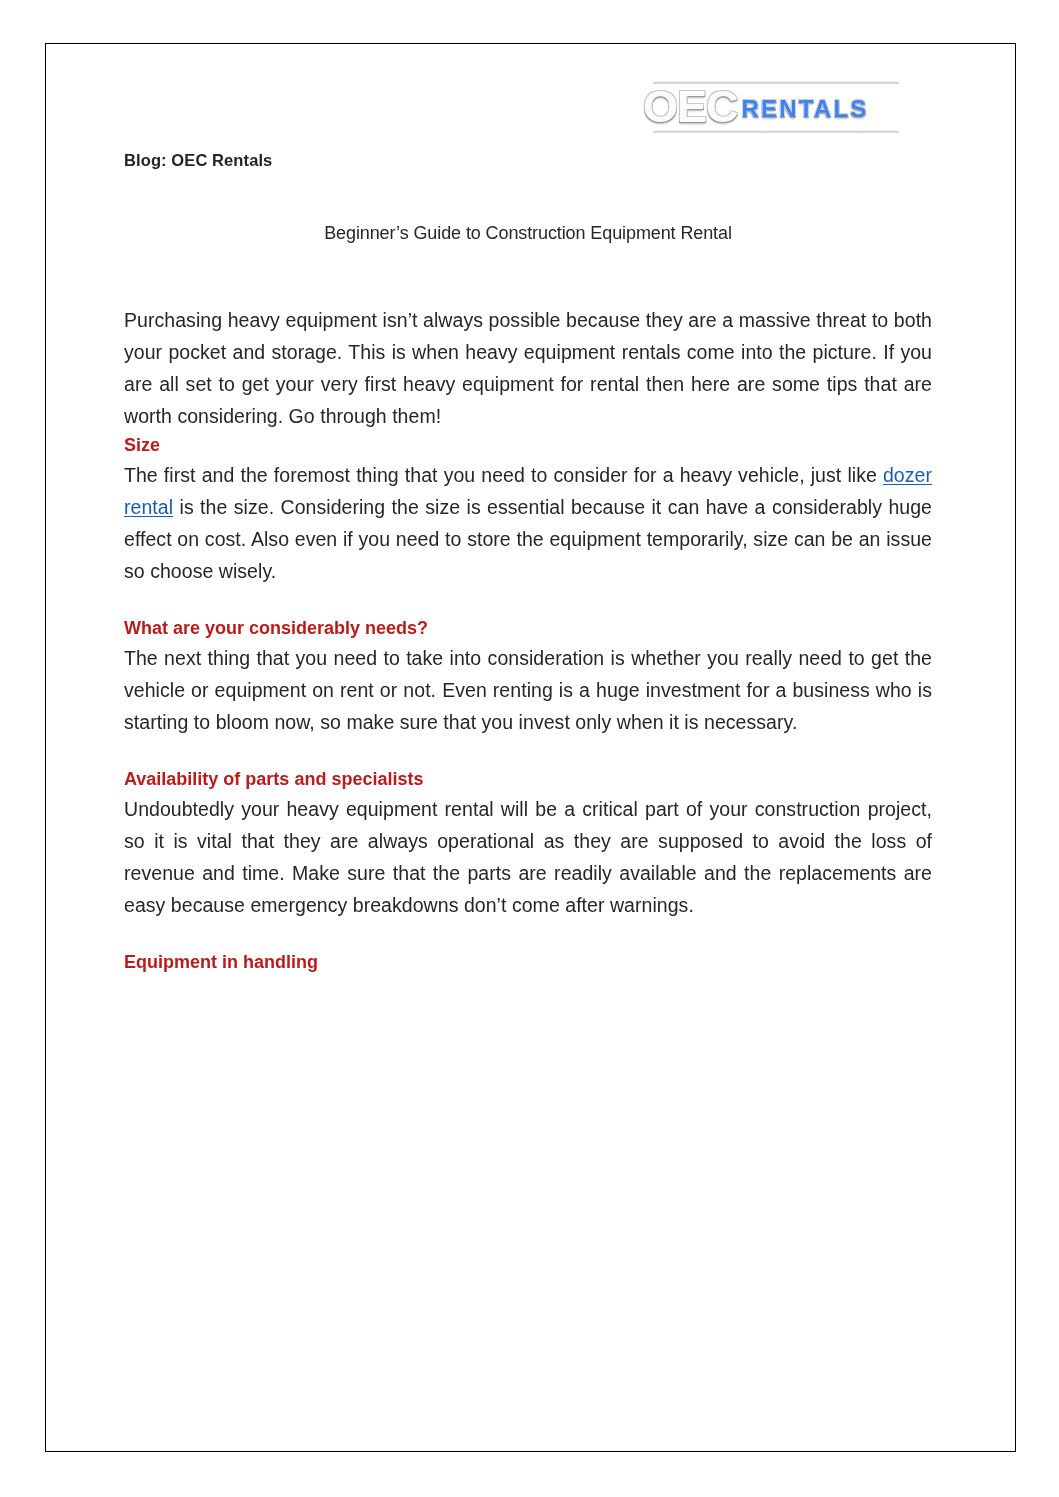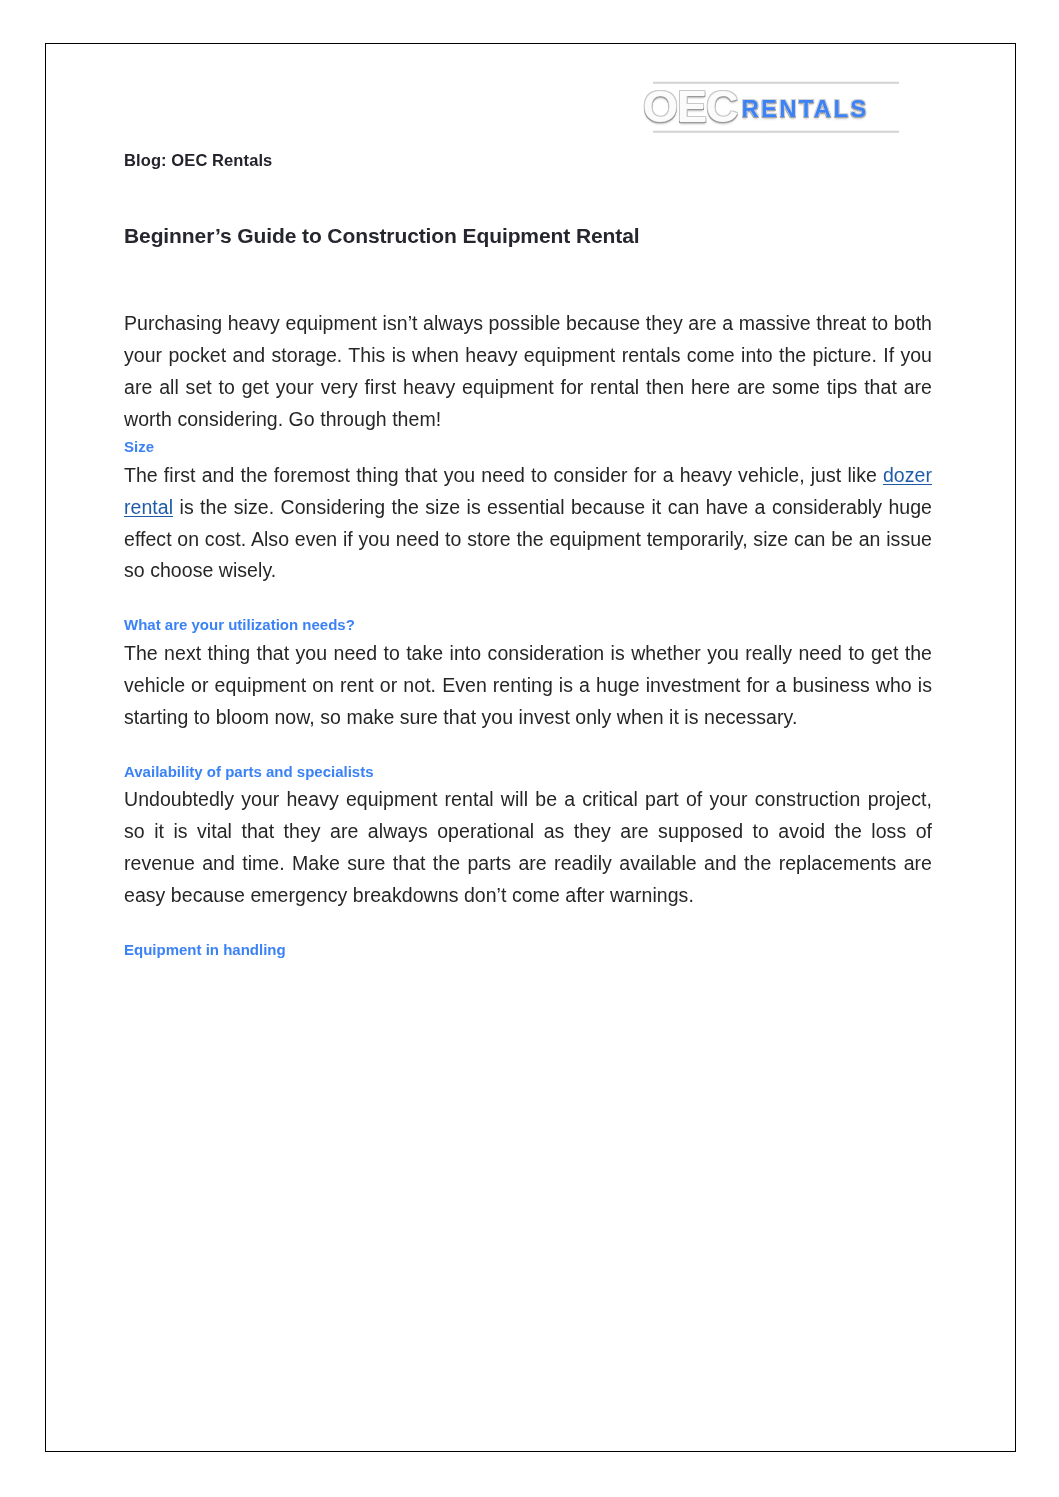--- a/index.html
+++ b/index.html
@@ -106,47 +106,47 @@
 
   .blog-label {
     font-size: 16.5px;
     font-weight: bold;
     color: #23232b;
     margin: 0 0 0 0;
     letter-spacing: 0.1px;
   }
 
   .doc-title {
-    font-size: 21px;
-    font-weight: bold;
+    font-size: 18px;
+    font-weight: normal;
     color: #26262e;
-    text-align: left;
+    text-align: center;
     margin: 53px 0 0 0;
     letter-spacing: -0.1px;
     line-height: 1.2;
   }
 
   .body-block {
     margin-top: 60px;
   }
 
   p.para {
     font-size: 19.5px;
     line-height: 1.64;
     color: #262626;
     text-align: justify;
     margin: 0 0 27px 0;
     letter-spacing: 0.05px;
   }
   p.para:last-child { margin-bottom: 0; }
 
   h3.section-head {
-    font-size: 15px;
-    font-weight: bold;
-    color: #3b82f6;
+    font-size: 18px;
+    font-weight: bold;
+    color: #b91c1c;
     margin: 0 0 1px 0;
     text-align: left;
     line-height: 1.5;
   }
 
   .section {
     margin-bottom: 27px;
   }
   .section p.para { margin-bottom: 0; }
 
@@ -180,21 +180,21 @@
       <div class="body-block">
         <p class="para">Purchasing heavy equipment isn’t always possible because they are a massive threat to both your pocket and storage. This is when heavy equipment rentals come into the picture. If you are all set to get your very first heavy equipment for rental then here are some tips that are worth considering. Go through them!</p>
       </div>
 
       <div class="section">
         <h3 class="section-head">Size</h3>
         <p class="para"><span>The first and the foremost thing that you need to consider for a heavy vehicle, just like </span><a class="inline-link" href="#">dozer rental</a><span> is the size. Considering the size is essential because it can have a considerably huge effect on cost. Also even if you need to store the equipment temporarily, size can be an issue so choose wisely.</span></p>
       </div>
 
       <div class="section">
-        <h3 class="section-head">What are your utilization needs?</h3>
+        <h3 class="section-head">What are your considerably needs?</h3>
         <p class="para">The next thing that you need to take into consideration is whether you really need to get the vehicle or equipment on rent or not. Even renting is a huge investment for a business who is starting to bloom now, so make sure that you invest only when it is necessary.</p>
       </div>
 
       <div class="section">
         <h3 class="section-head">Availability of parts and specialists</h3>
         <p class="para">Undoubtedly your heavy equipment rental will be a critical part of your construction project, so it is vital that they are always operational as they are supposed to avoid the loss of revenue and time. Make sure that the parts are readily available and the replacements are easy because emergency breakdowns don’t come after warnings.</p>
       </div>
 
       <div class="section">
         <h3 class="section-head">Equipment in handling</h3>

